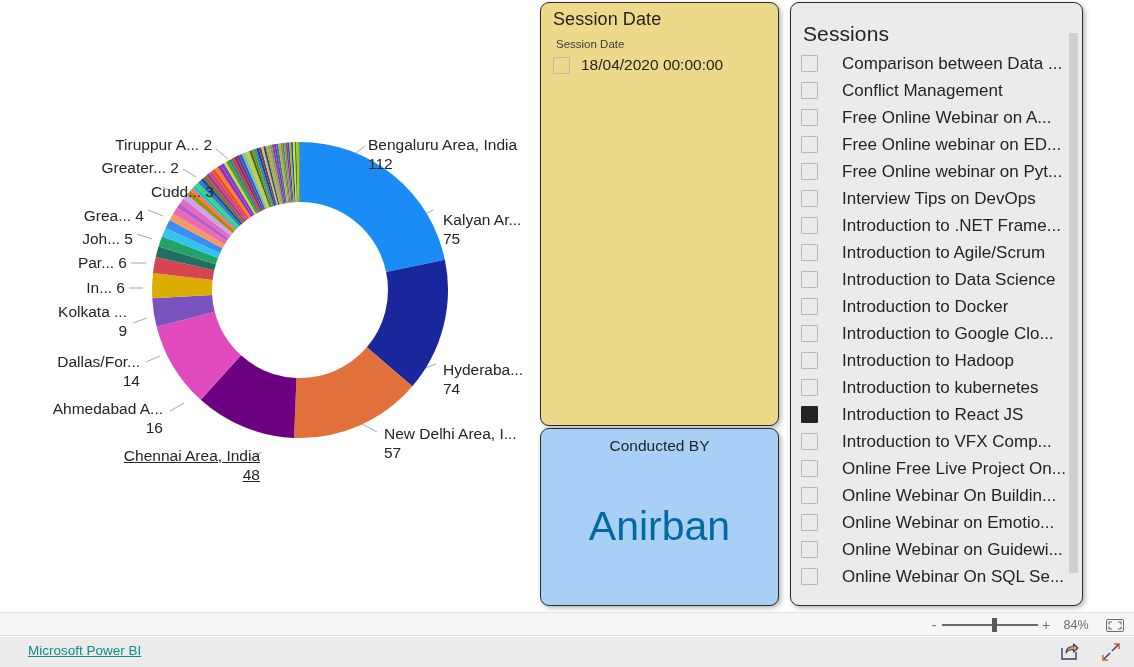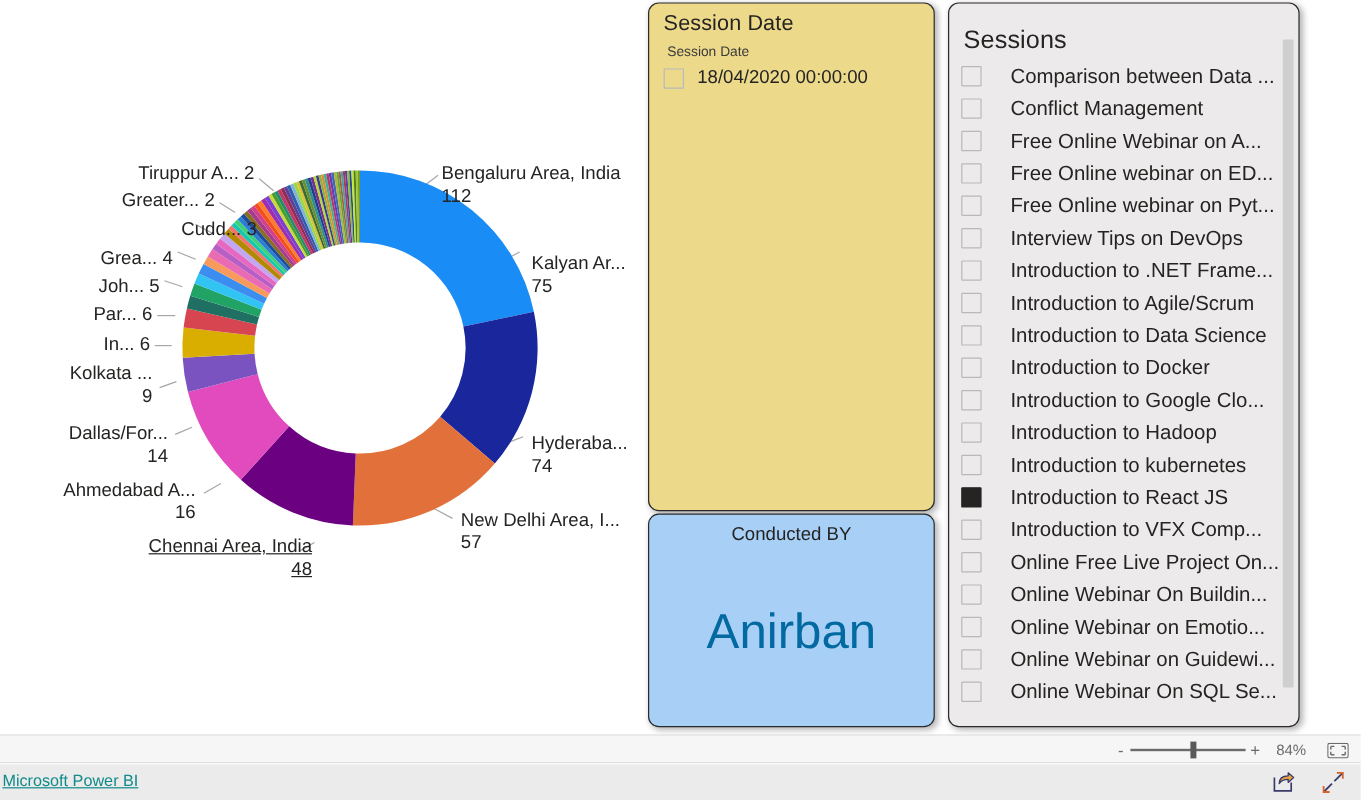--- a/index.html
+++ b/index.html
@@ -214,21 +214,21 @@
   }
 
   .footer {
     position: absolute;
     left: 0; top: 637px;
     width: 1134px; height: 30px;
     background: #ebebeb;
   }
   .pbi-link {
     position: absolute;
-    left: 2px; top: 6px;
+    left: 28px; top: 6px;
     font-size: 13.5px;
     color: #118a8a;
     text-decoration: underline;
   }
   .footer-icons {
     position: absolute;
     right: 12px; top: 4px;
     display: flex; align-items: center; gap: 20px;
   }
   .ficon { width: 22px; height: 22px; display: block; }

